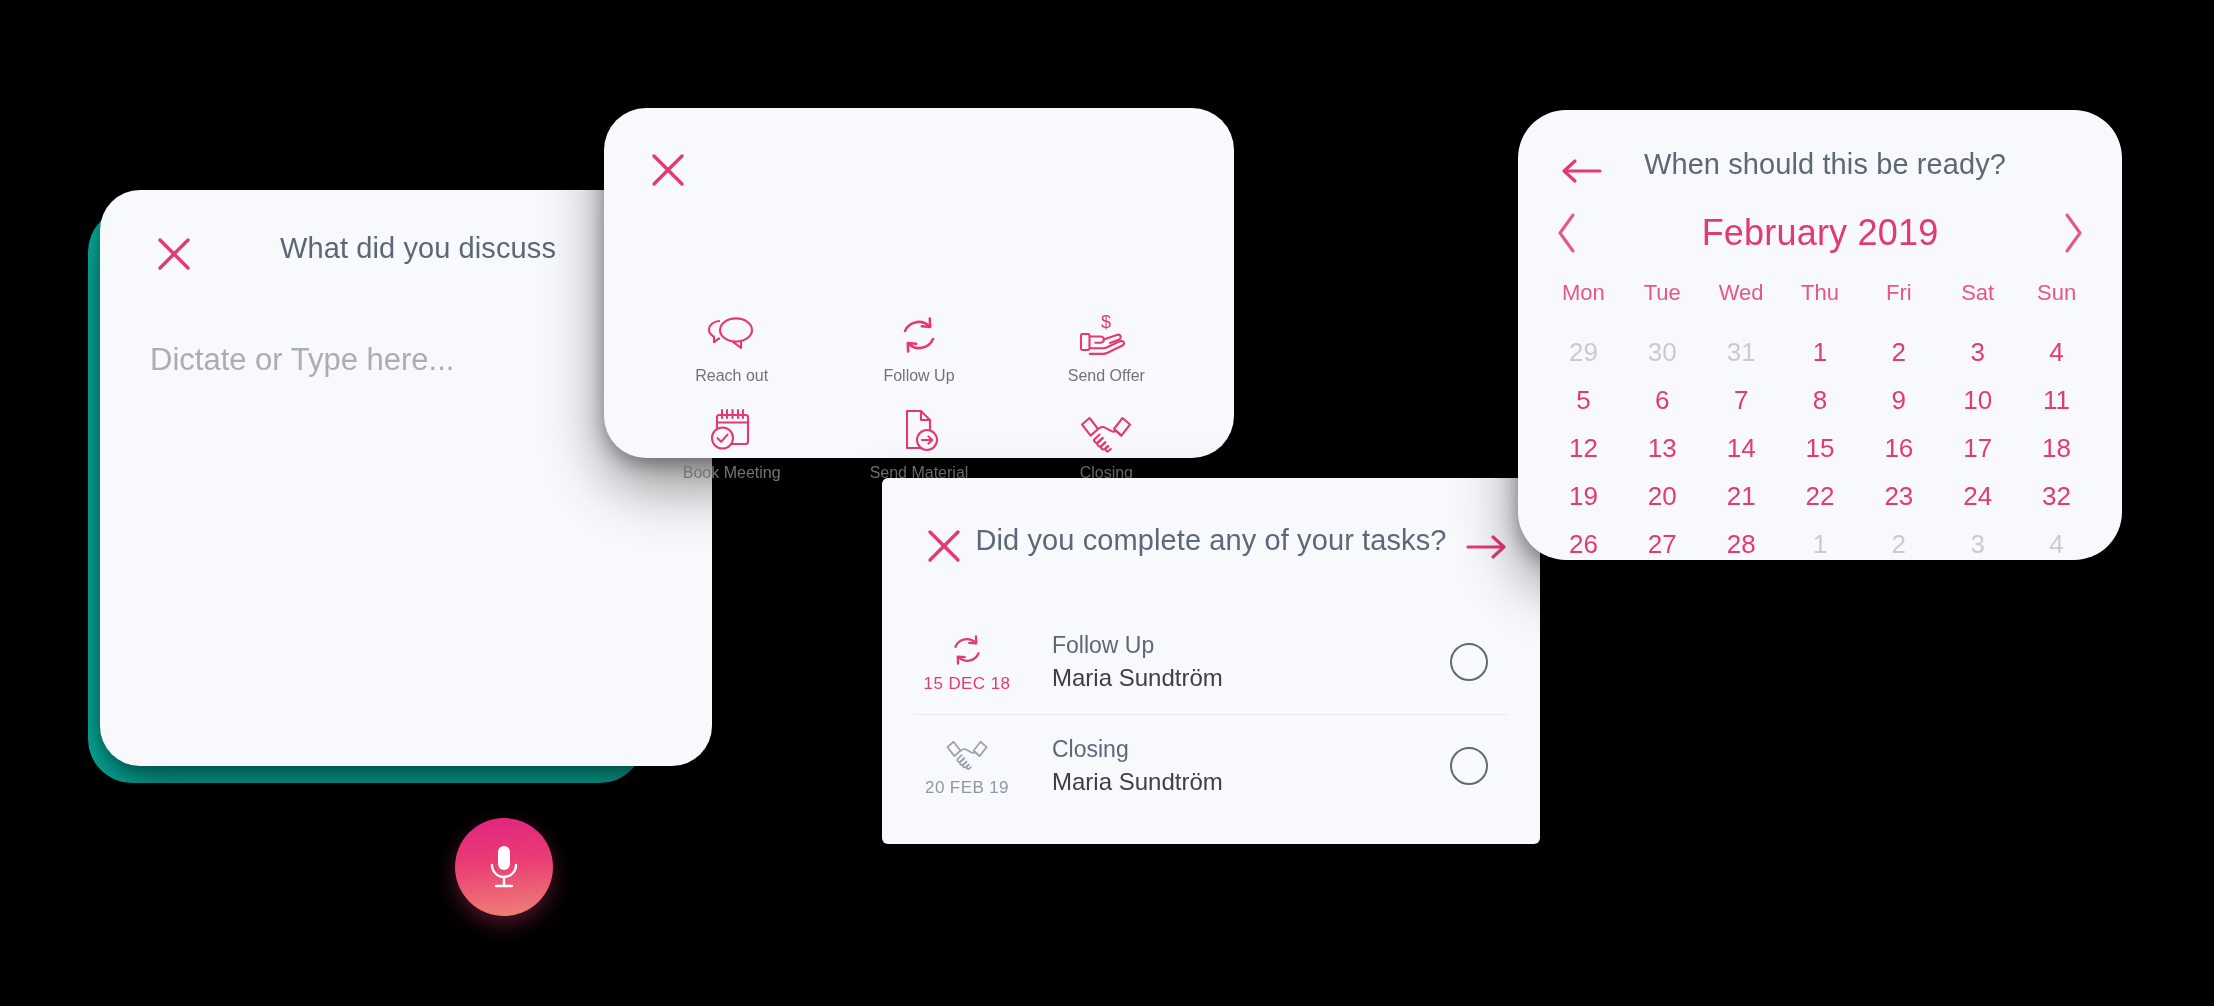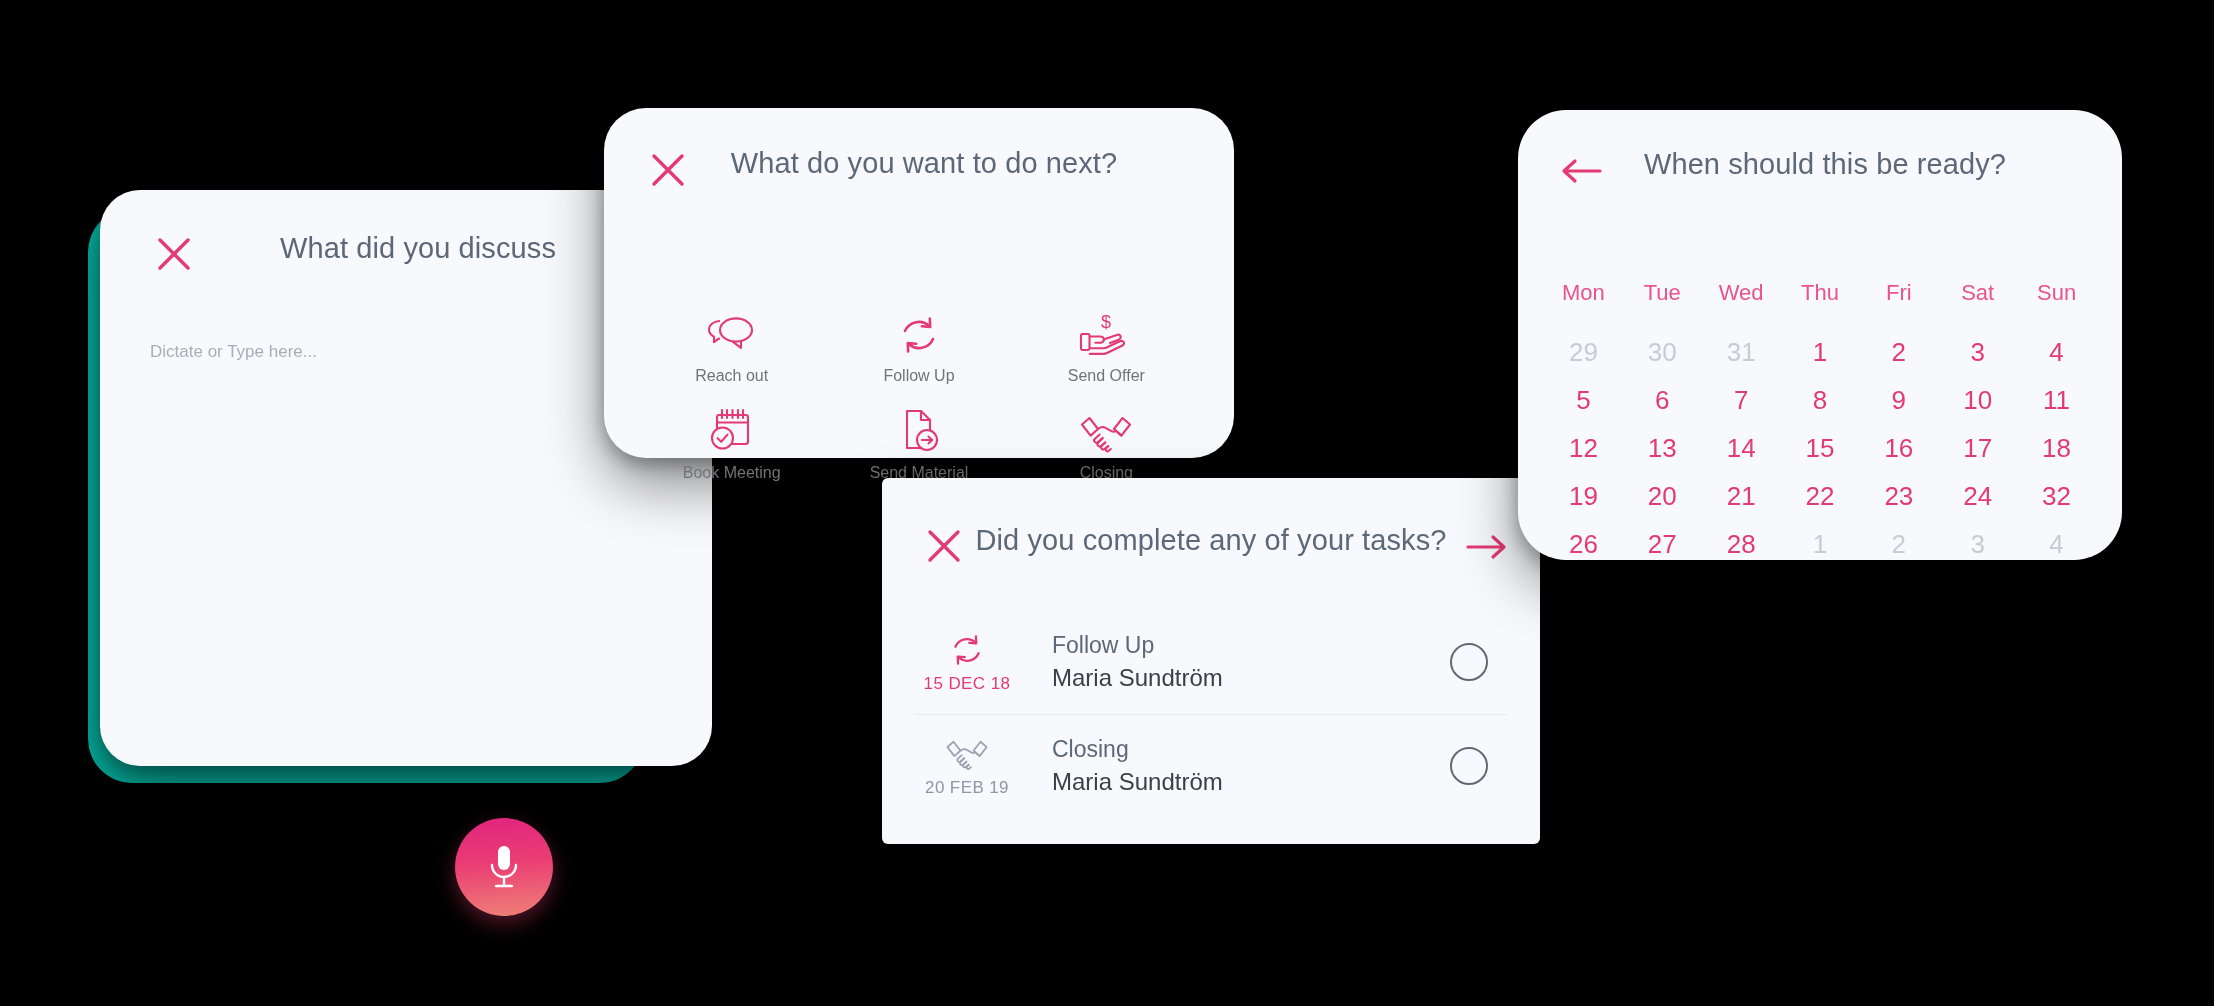--- a/index.html
+++ b/index.html
@@ -68,21 +68,21 @@
   #discuss-card .hdr .x-wrap { position: absolute; left: 50px; top: 8px; }
   #discuss-card .hdr .t {
     position: absolute; left: 0; right: 0; top: 6px;
     text-align: center;
     padding-left: 20px;
   }
   #discuss-card .dictate {
     position: absolute;
     left: 50px; top: 152px;
     color: #a9aeb6;
-    font-size: 17px;
+    font-size: 31px;
   }
   .mic-btn {
     position: absolute;
     left: 355px; top: 628px;
     width: 98px; height: 98px;
     border-radius: 50%;
     background: linear-gradient(175deg, #e0247f 0%, #ea3d74 45%, #ef8277 100%);
     box-shadow: 0 8px 20px rgba(230,60,110,0.35);
     display: flex; align-items: center; justify-content: center;
   }
@@ -243,21 +243,20 @@
   </div>
 
   <div class="card" id="next-card">
     <div class="hdr">
       <span class="x-wrap">
         <svg class="x-icon" viewBox="0 0 40 40">
             <line x1="6" y1="6" x2="34" y2="34"></line>
             <line x1="34" y1="6" x2="6" y2="34"></line>
           </svg>
       </span>
-      <div class="card-title t">What do you want to do next?</div>
     </div>
 
     <div class="action-grid">
 
       <div class="action-item">
         <span class="ico">
           <svg width="50" height="46" viewBox="0 0 50 46" fill="none" stroke="#e33a72" stroke-width="2.1" stroke-linejoin="round">
             <path d="M13 9c-6 0-11 3.8-11 8.6 0 3 2 5.7 5 7.2v5.4l4.6-3.6c.5.06 1 .09 1.5.09"></path>
             <ellipse cx="29" cy="18" rx="16" ry="11.6"></ellipse>
             <path d="M34 28.5v7.4l-8.4-6.2"></path>
@@ -406,20 +405,33 @@
   <div class="card" id="cal-card">
     <div class="hdr">
       <span class="back-wrap">
         <svg class="arrow-icon" viewBox="0 0 46 34">
             <path d="M42 17H6M17 7L6 17l11 10"></path>
           </svg>
       </span>
       <div class="card-title t">When should this be ready?</div>
     </div>
 
+    <div class="cal-nav">
+      <span>
+        <svg class="chev" viewBox="0 0 26 44">
+            <path d="M19 4L6 22l13 18"></path>
+          </svg>
+      </span>
+      <span class="cal-month">February 2019</span>
+      <span>
+        <svg class="chev" viewBox="0 0 26 44">
+            <path d="M7 4l13 18L7 40"></path>
+          </svg>
+      </span>
+    </div>
 
     <div class="cal-grid" id="cal-grid">
         <div class="cal-dow">Mon</div>
         <div class="cal-dow">Tue</div>
         <div class="cal-dow">Wed</div>
         <div class="cal-dow">Thu</div>
         <div class="cal-dow">Fri</div>
         <div class="cal-dow">Sat</div>
         <div class="cal-dow">Sun</div>
         <div class="cal-day muted">29</div>

